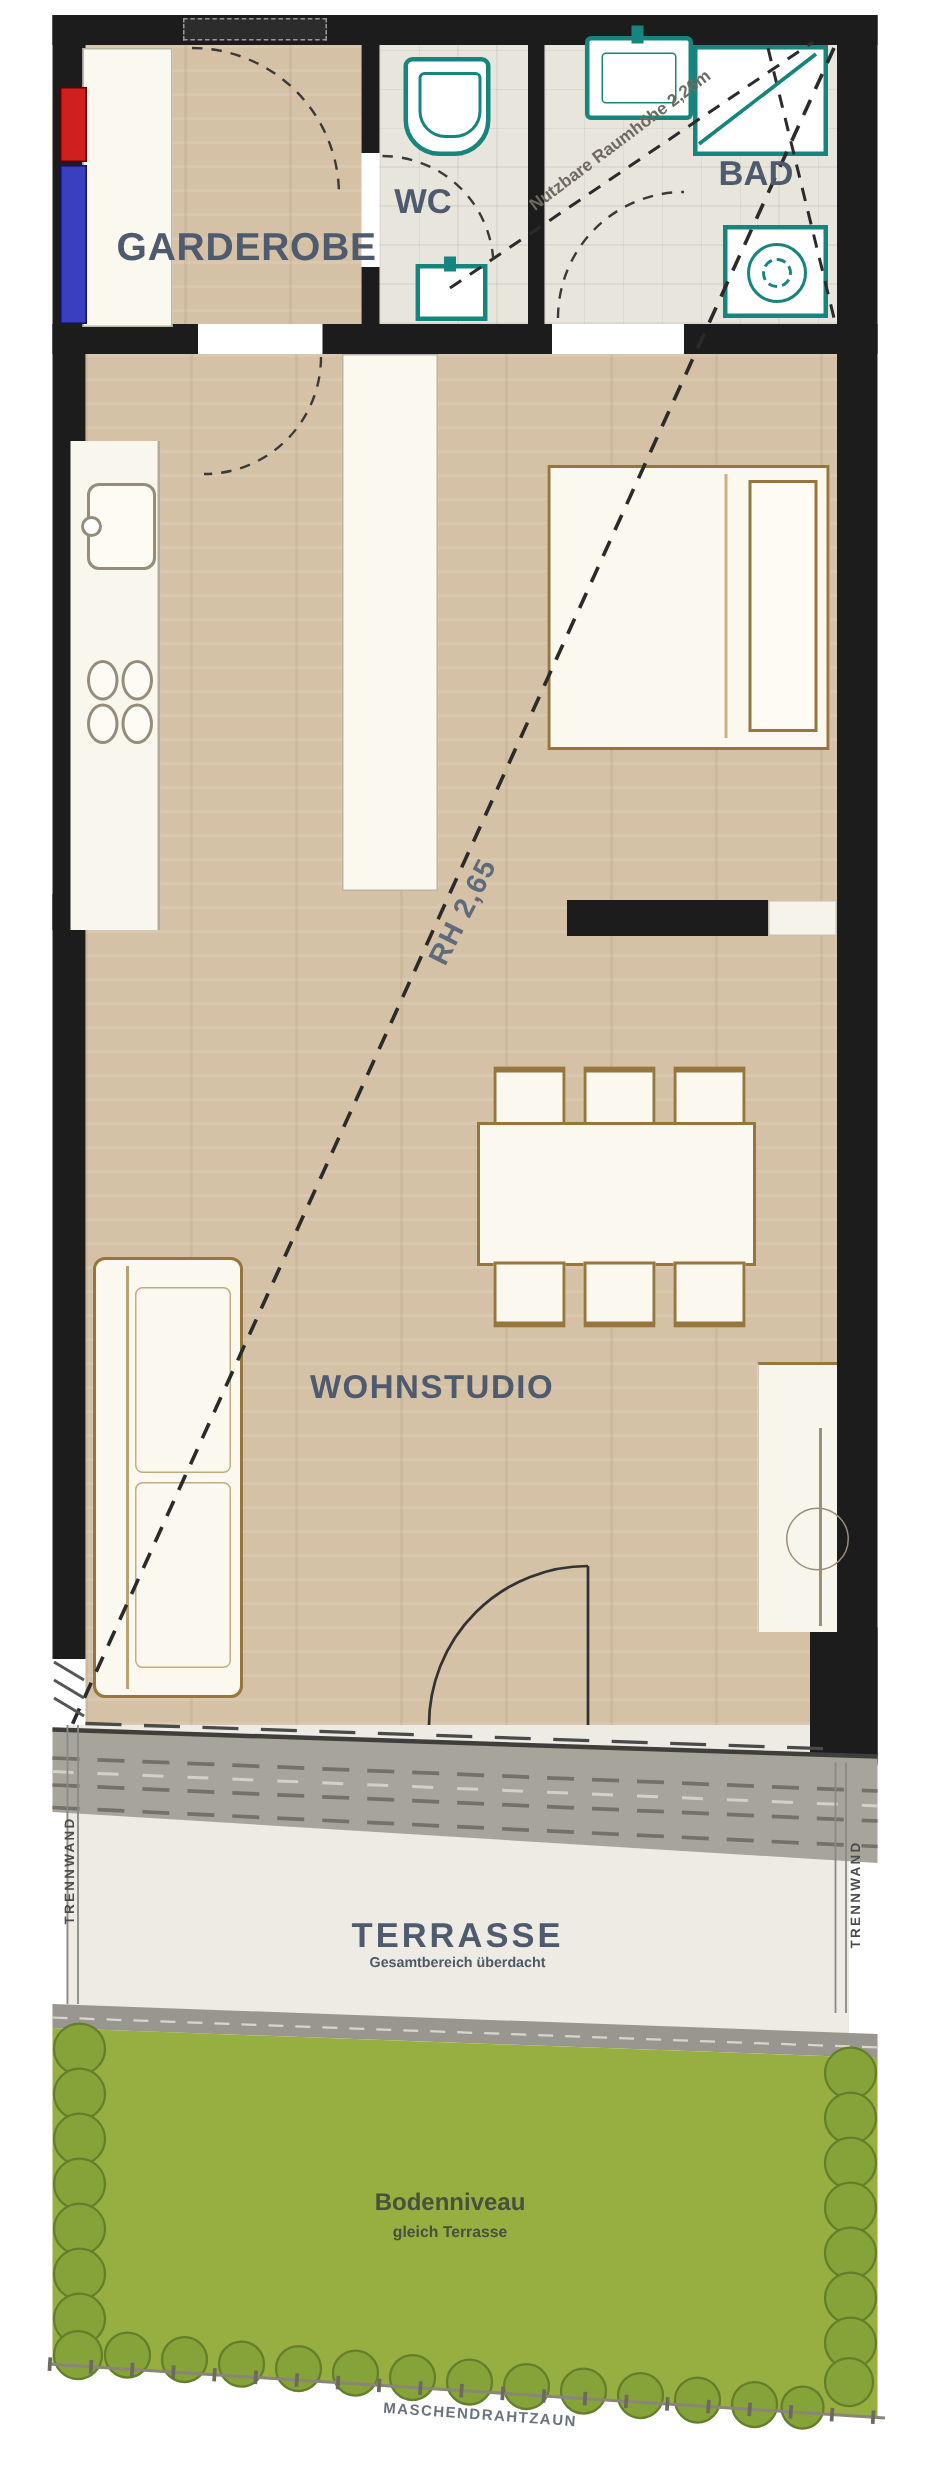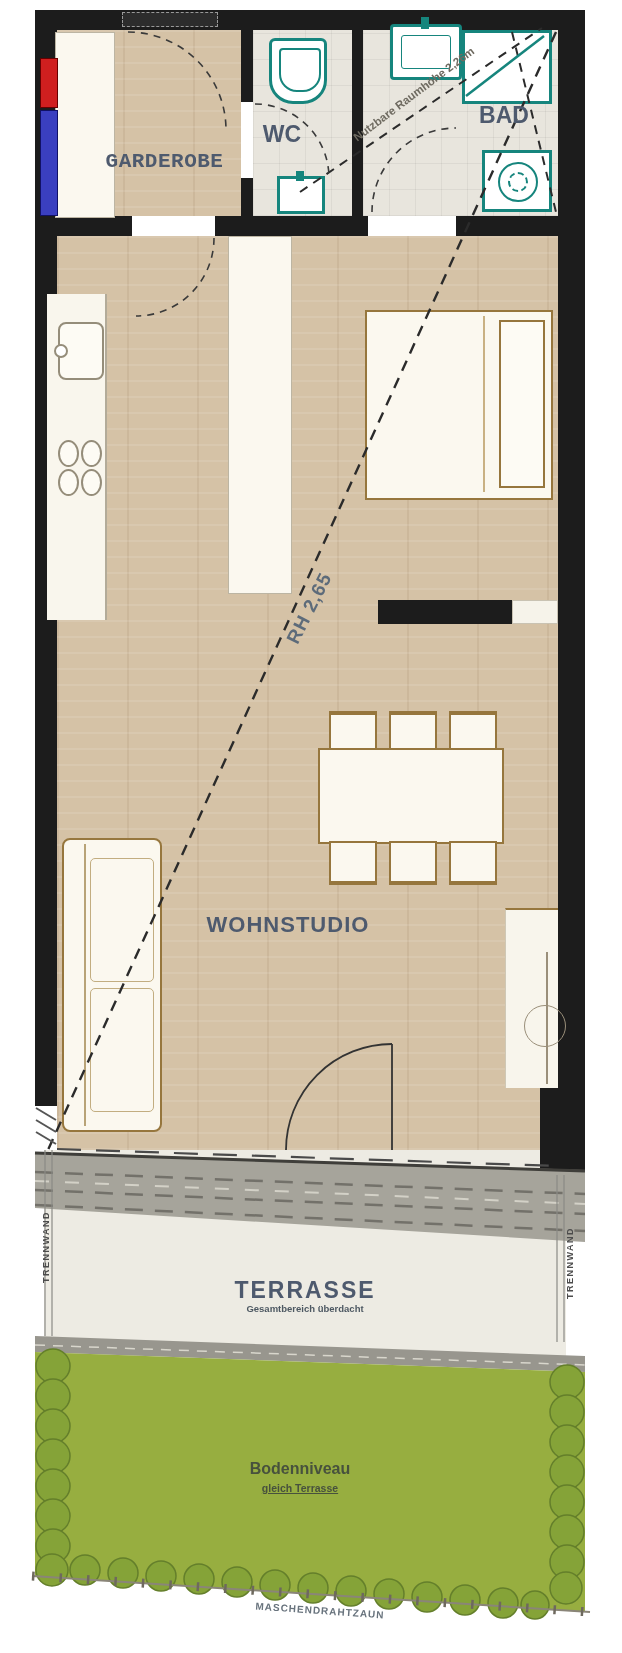--- a/index.html
+++ b/index.html
@@ -183,26 +183,26 @@
       <path d="M 557 1175 L 557 1342"></path>
         <path d="M 564 1175 L 564 1342"></path>
     </g>
     <g stroke="#555" stroke-width="2" fill="none">
       <path d="M 36 1108 L 56 1120"></path>
         <path d="M 36 1120 L 56 1132"></path>
         <path d="M 36 1132 L 56 1144"></path>
     </g>
   </svg>
 
-  <div class="lbl" style="left:72px;top:150px;width:185px;font-size:21px;letter-spacing:.5px;font-family:Liberation Mono, monospace;">GARDEROBE</div>
+  <div class="lbl" style="left:72px;top:150px;width:185px;font-size:26px;letter-spacing:.5px;">GARDEROBE</div>
   <div class="lbl" style="left:252px;top:122px;width:60px;font-size:23px;">WC</div>
   <div class="lbl" style="left:468px;top:103px;width:72px;font-size:23px;">BAD</div>
   <div class="lbl" style="left:178px;top:913px;width:220px;font-size:22px;letter-spacing:1px;">WOHNSTUDIO</div>
   <div class="lbl" style="left:205px;top:1278px;width:200px;font-size:23px;letter-spacing:2px;">TERRASSE</div>
   <div class="lbl" style="left:185px;top:1304px;width:240px;font-size:9.5px;color:#4d5862;">Gesamtbereich überdacht</div>
   <div class="lbl" style="left:200px;top:1460px;width:200px;font-size:16px;color:#47513d;">Bodenniveau</div>
-  <div class="lbl" style="left:200px;top:1483px;width:200px;font-size:10.5px;color:#47513d;text-decoration:underline;">gleich Terrasse</div>
+  <div class="lbl" style="left:200px;top:1483px;width:200px;font-size:10.5px;color:#47513d;">gleich Terrasse</div>
   <div class="lbl" style="left:262px;top:598px;width:96px;font-size:19px;letter-spacing:1px;color:var(--note,#5d6b7a);transform:rotate(-63deg);">RH 2,65</div>
   <div class="lbl" style="left:316px;top:88px;width:196px;font-size:11.5px;font-weight:600;color:#6e6a60;transform:rotate(-37deg);">Nutzbare Raumhöhe 2,26m</div>
   <div class="vlabel" style="left:41px;top:1158px;height:178px;">TRENNWAND</div>
   <div class="vlabel" style="left:565px;top:1178px;height:170px;">TRENNWAND</div>
   <div class="lbl" style="left:215px;top:1605px;width:210px;font-size:10px;letter-spacing:1px;color:#68737d;transform:rotate(4deg);">MASCHENDRAHTZAUN</div>
 </div>
 
 </body></html>

